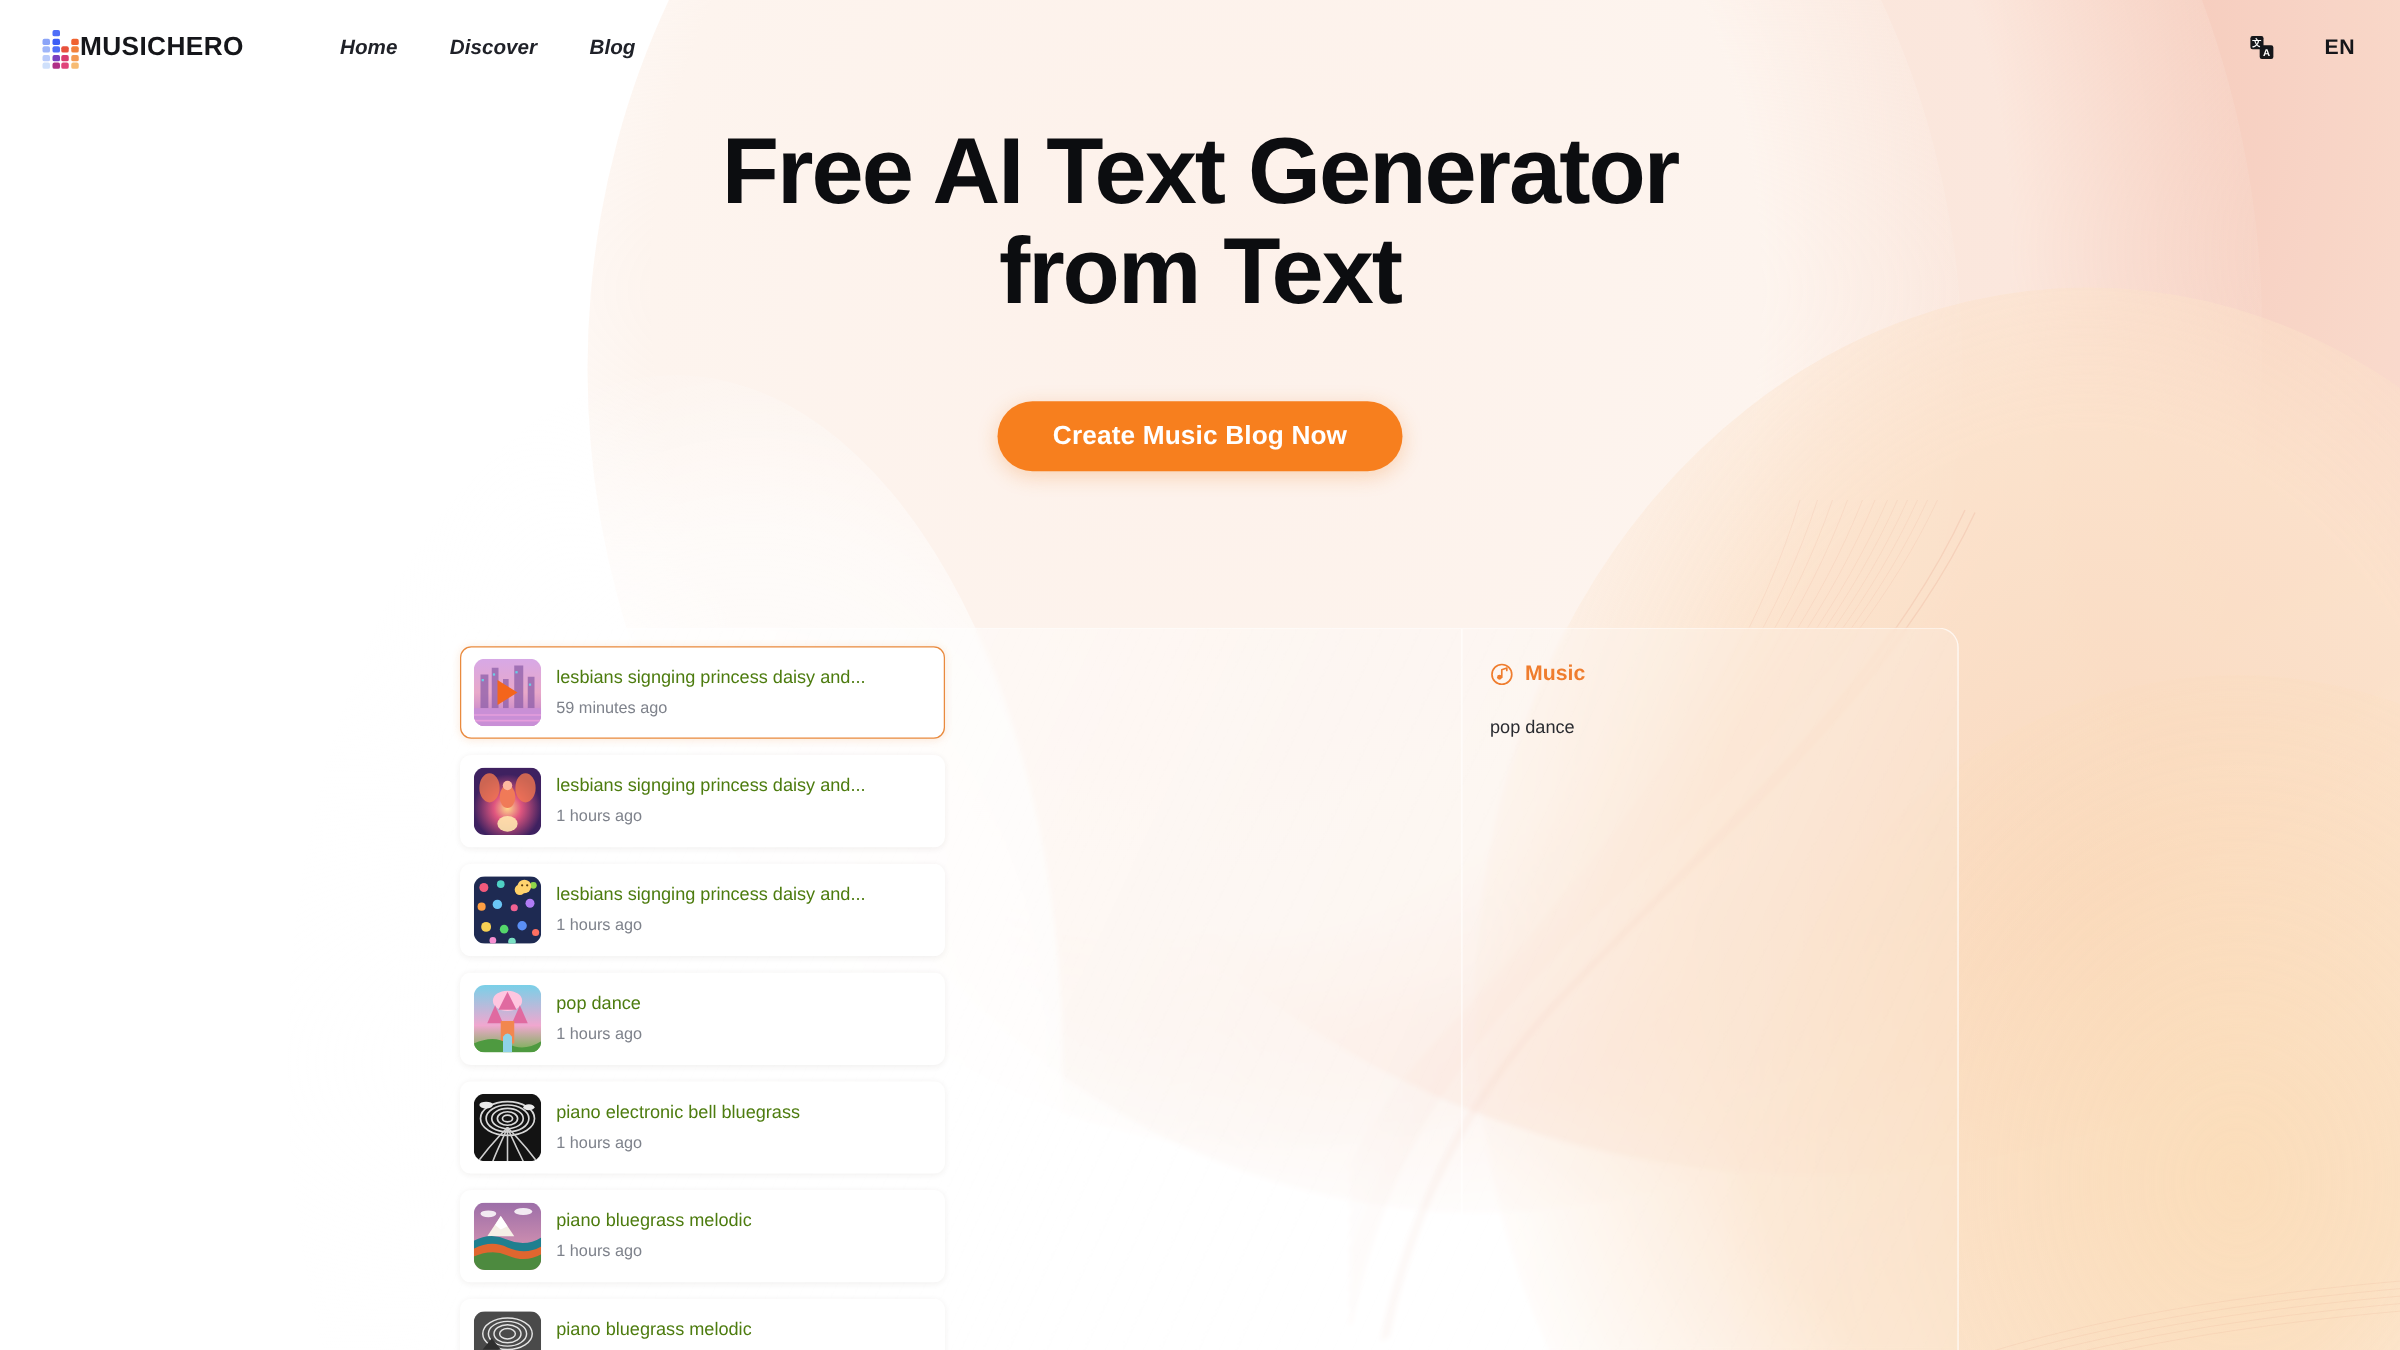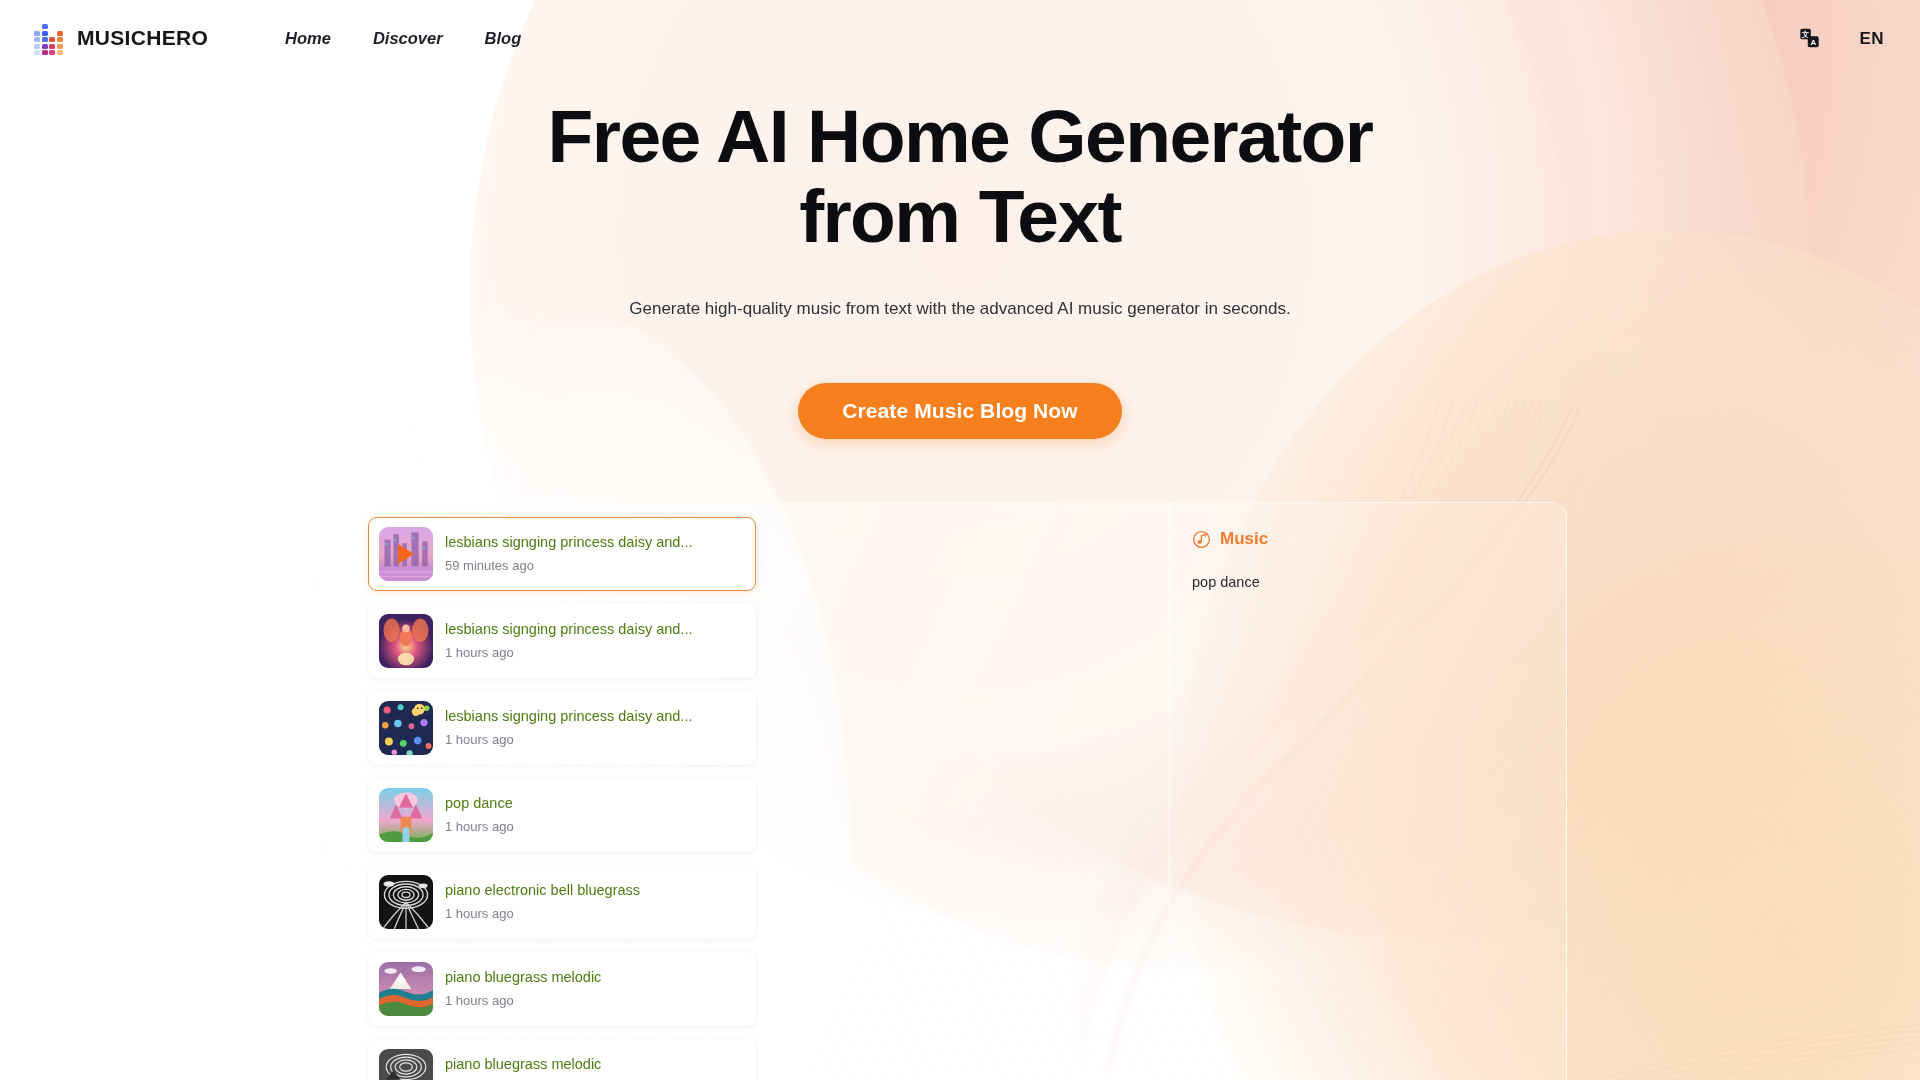--- a/index.html
+++ b/index.html
@@ -83,21 +83,20 @@
     position: absolute;
     left: 0; top: 0;
     width: 1920px; height: 76px;
     display: flex;
     align-items: center;
     z-index: 40;
   }
   .brand {
     display: flex;
     align-items: center;
-    gap: 13px;
     margin-left: 34px;
     cursor: pointer;
   }
   .logo-grid {
     width: 30px; height: 28px;
     display: grid;
     grid-template-columns: repeat(4, 6px);
     grid-template-rows: repeat(5, 5px);
     gap: 1.6px;
   }
@@ -366,24 +365,23 @@
         <text x="7.4" y="10.8" font-size="8.6" font-family="Liberation Sans, sans-serif" font-weight="700" fill="#ffffff" text-anchor="middle">文</text>
         <rect x="10" y="10" width="12.5" height="12.5" rx="2" fill="#15161a"></rect>
         <text x="16.3" y="19.8" font-size="9" font-family="Liberation Sans, sans-serif" font-weight="700" fill="#ffffff" text-anchor="middle">A</text>
       </svg>
       <span class="lang-code">EN</span>
     </div>
   </div>
 
   <div class="hero">
     <h1 class="hero-title">
-      <span>Free AI Home Generator</span><br>
+      <span>Free AI Text Generator</span><br>
       <span>from Text</span>
     </h1>
-    <p class="hero-sub">Generate high-quality music from text with the advanced AI music generator in seconds.</p>
     <div class="cta-wrap">
       <button class="cta-btn">Create Music Blog Now</button>
     </div>
   </div>
 
   <div class="panel">
 
     <div class="tracks-col" id="tracks-col">
         <div class="track-card is-active">
           <div class="thumb">

